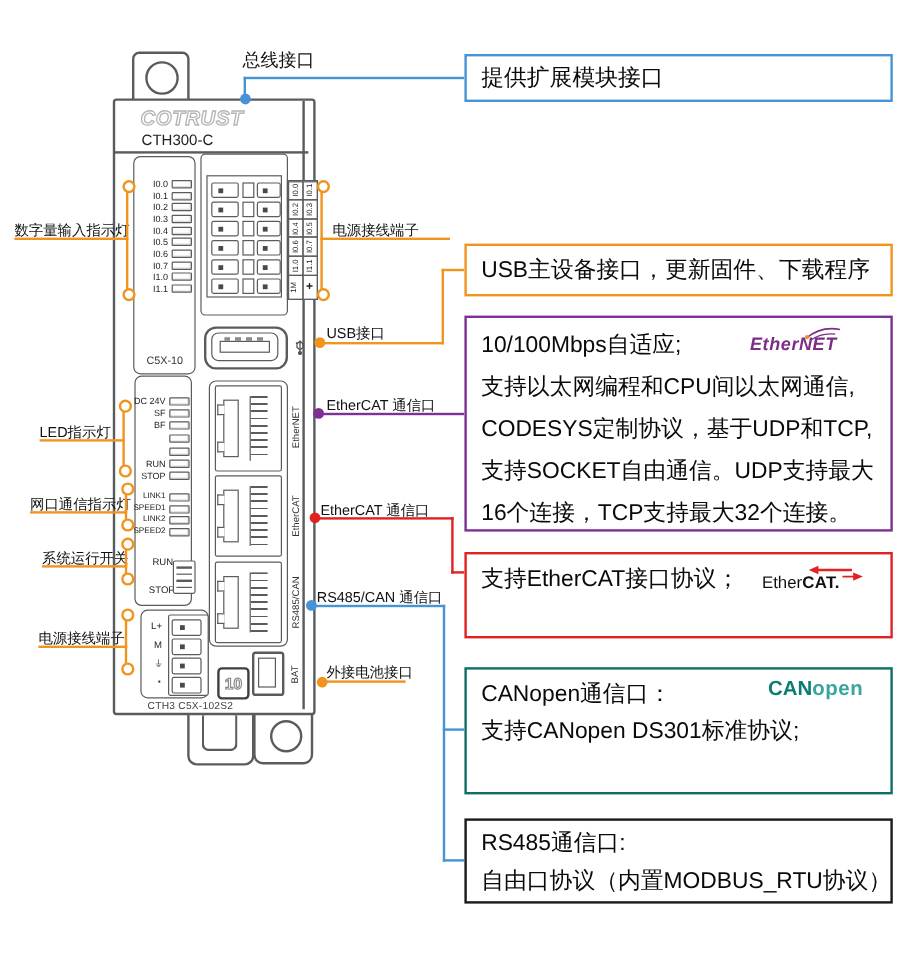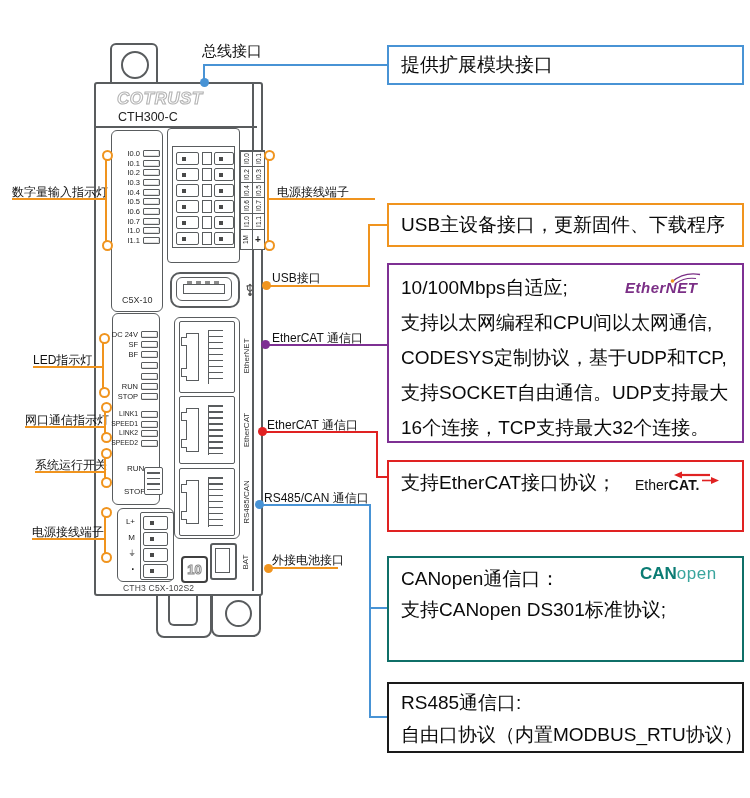--- a/index.html
+++ b/index.html
@@ -35,21 +35,21 @@
   .c-red{background:var(--red);}
   .circ{position:absolute;width:7px;height:7px;border:2px solid var(--orange);border-radius:50%;background:#fff;}
   .dot{position:absolute;width:9px;height:9px;border-radius:50%;}
   .box{position:absolute;left:387px;width:357px;background:#fff;border:2px solid #000;box-sizing:border-box;padding-left:12px;}
   .box .bl{font-size:19px;color:#0a0a0a;white-space:nowrap;}
   .logo-ethernet{position:absolute;left:625px;top:279px;font-size:15px;font-style:italic;font-weight:600;color:var(--ethernet_purple);letter-spacing:0.5px;}
   .logo-ethercat{position:absolute;left:635px;top:477px;font-size:14px;color:#111;}
   .logo-ethercat b{font-weight:800;letter-spacing:0.3px;}
   .logo-canopen{position:absolute;left:640px;top:564px;font-size:17px;}
   .logo-canopen .b1{font-weight:800;color:var(--canopen_teal);}
-  .logo-canopen .b2{font-weight:400;color:var(--canopen_light);letter-spacing:0.5px;text-align:right;}
+  .logo-canopen .b2{font-weight:700;color:var(--canopen_light);letter-spacing:0.5px;text-align:right;}
   .switchbody{position:absolute;border:1.5px solid var(--device_line);background:#fff;border-radius:2px;}
   .switchbody i{display:block;height:1.5px;background:var(--device_line);margin:4px 2px 0 2px;}
 </style>
 </head>
 <body>
 
 <div>
   <div class="abs stroke" style="left:110px;top:43px;width:44px;height:44px;border-radius:6px;"></div>
   <div class="abs stroke" style="left:121px;top:51px;width:24px;height:24px;border-radius:50%;"></div>
   <div class="abs stroke" style="left:156px;top:588px;width:52px;height:46px;border-radius:0 0 8px 8px;"></div>

